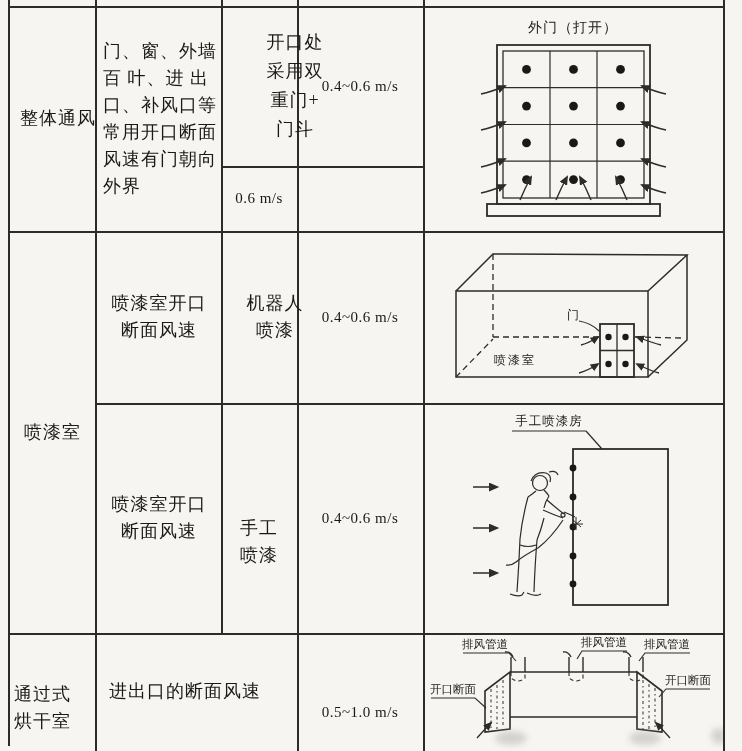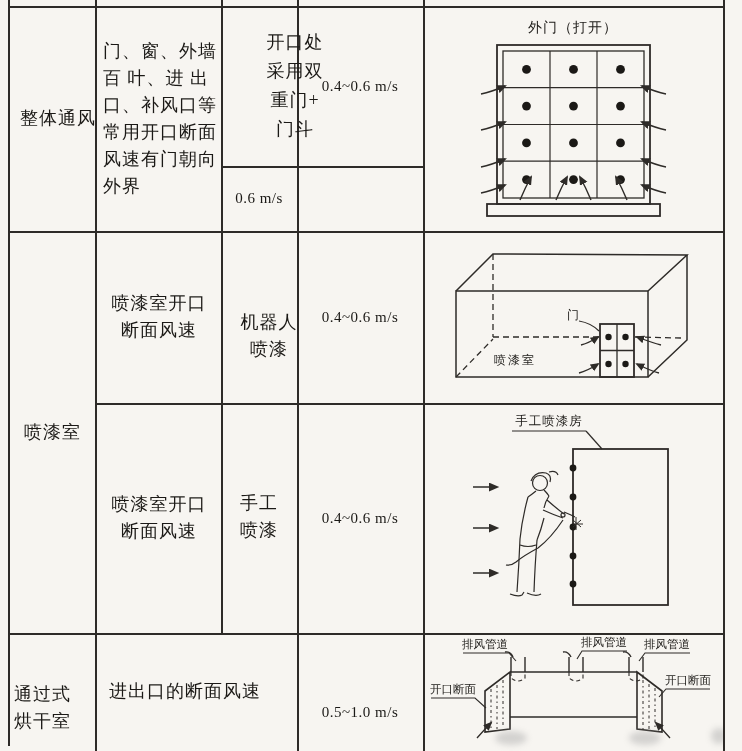--- a/index.html
+++ b/index.html
@@ -106,21 +106,21 @@
       <path d="M133,194 Q138,182 144,171"></path>
     <path d="M168,194 Q163,182 157,171"></path>
       <path d="M204,194 Q199,182 193,171"></path>
   </g>
 </svg>
 
 <div class="cell" style="left:10px;top:233px;width:85px;height:398px;">喷漆室</div>
 
 <div class="cell pre" style="left:97px;top:233px;width:124px;height:168px;">喷漆室开口
 断面风速</div>
-<div class="cell pre" style="left:233px;top:233px;width:72px;height:168px;margin-top:19px;">机器人
+<div class="cell pre" style="left:239px;top:233px;width:72px;height:168px;">机器人
 喷漆</div>
 <div class="cell speed" style="left:299px;top:233px;width:122px;height:168px;">0.4~0.6 m/s</div>
 
 <svg style="left:423px;top:231px;" width="300" height="172" viewBox="0 0 300 172">
   <defs>
     <marker id="arw2" markerWidth="8" markerHeight="8" refX="5.5" refY="3" orient="auto">
       <path d="M0,0 L7,3 L0,6 z" fill="#2e2b28"></path>
     </marker>
   </defs>
   <g stroke="#2e2b28" fill="none" stroke-width="1.5">
@@ -151,21 +151,21 @@
     <path d="M238,114 Q230,112 214,106"></path>
       <path d="M236,142 Q228,140 214,133"></path>
   </g>
   <path d="M156,90 Q168,92 176,100" stroke="#2e2b28" fill="none" stroke-width="1.2"></path>
   <text x="150" y="88" font-size="12" text-anchor="middle">门</text>
   <text x="92" y="133" font-size="12" text-anchor="middle" letter-spacing="2">喷漆室</text>
 </svg>
 
 <div class="cell pre" style="left:97px;top:405px;width:124px;height:226px;">喷漆室开口
 断面风速</div>
-<div class="cell pre" style="left:223px;top:404px;width:72px;height:226px;text-align:right;">手工
+<div class="cell pre" style="left:223px;top:429px;width:72px;height:226px;text-align:right;">手工
 喷漆</div>
 <div class="cell speed" style="left:299px;top:405px;width:122px;height:226px;">0.4~0.6 m/s</div>
 
 <svg style="left:423px;top:403px;" width="300" height="230" viewBox="0 0 300 230">
   <defs>
     <marker id="arw3" markerWidth="8" markerHeight="8" refX="5.5" refY="3" orient="auto">
       <path d="M0,0 L7,3 L0,6 z" fill="#2e2b28"></path>
     </marker>
   </defs>
   <text x="126" y="22" font-size="12.5" text-anchor="middle" letter-spacing="1">手工喷漆房</text>

